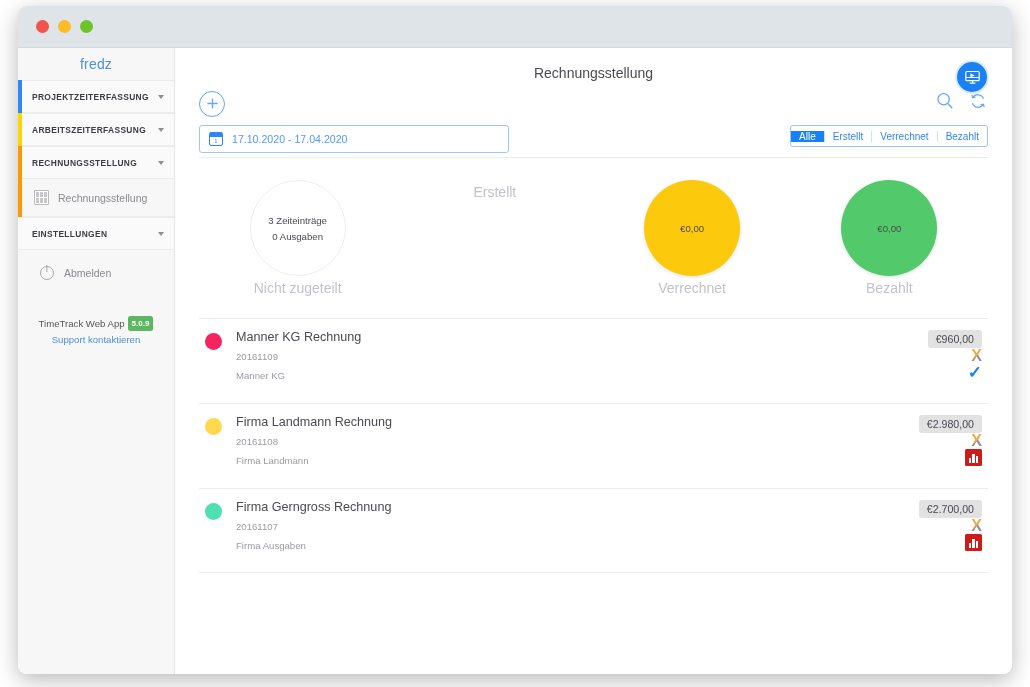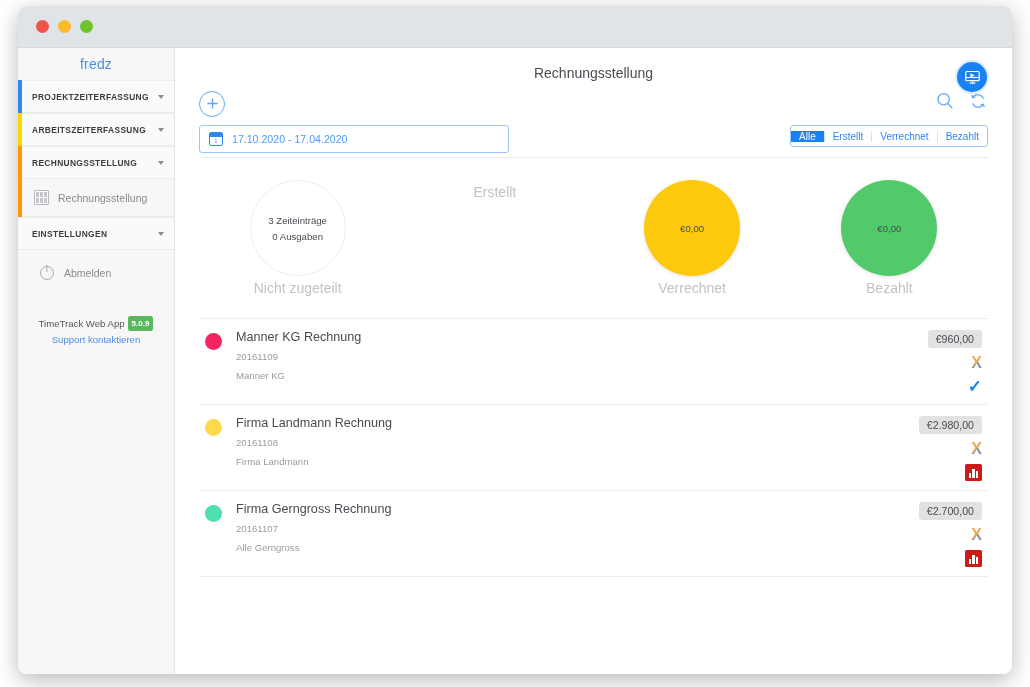--- a/index.html
+++ b/index.html
@@ -174,21 +174,21 @@
     border-top:1px solid #ededed;
     padding:11px 0 9px 0;
     position:relative; min-height:85px;
   }
   .row:last-child{ border-bottom:1px solid #ededed; }
   .dot{ width:17px;height:17px;border-radius:50%; margin:3px 14px 0 6px; flex:0 0 17px; }
   .row .info{ flex:1; }
   .row .r-title{ font-size:12.6px; color:#4a4a52; }
   .row .r-num{ font-size:9.6px; color:#9b9ba2; margin-top:7px; }
   .row .r-cust{ font-size:9.6px; color:#9b9ba2; margin-top:8px; }
-  .row .right{ display:flex; flex-direction:column; align-items:flex-end; gap:7px; padding-right:6px; }
+  .row .right{ display:flex; flex-direction:column; align-items:flex-end; padding-right:6px; }
   .amount{
     background:#e2e2e2; color:#4a4a52; font-size:10.6px;
     padding:3px 8px; border-radius:3px;
   }
   .xls{ font-size:16px; font-weight:bold; line-height:1;
         background:linear-gradient(135deg,#f0a649 0 48%,#8e8e96 52% 100%);
         -webkit-background-clip:text; background-clip:text; color:transparent; }
   .check{ color:#1a81f5; font-size:17px; line-height:1; font-weight:bold; }
   .pdfico{
     width:17px;height:17px;background:#cf1a1a;border-radius:1.5px;
@@ -383,21 +383,21 @@
                 <i style="height:7px"></i>
               </span>
           </div>
         </div>
 
         <div class="row">
           <span class="dot" style="background:#4ee0b0"></span>
           <div class="info">
             <div class="r-title">Firma Gerngross Rechnung</div>
             <div class="r-num">20161107</div>
-            <div class="r-cust">Alle Gerngross</div>
+            <div class="r-cust">Firma Ausgaben</div>
           </div>
           <div class="right">
             <span class="amount">€2.700,00</span>
             <span class="xls">X</span>
             <span class="pdfico">
                 <i style="height:5px"></i>
                 <i style="height:9px"></i>
                 <i style="height:7px"></i>
               </span>
           </div>

